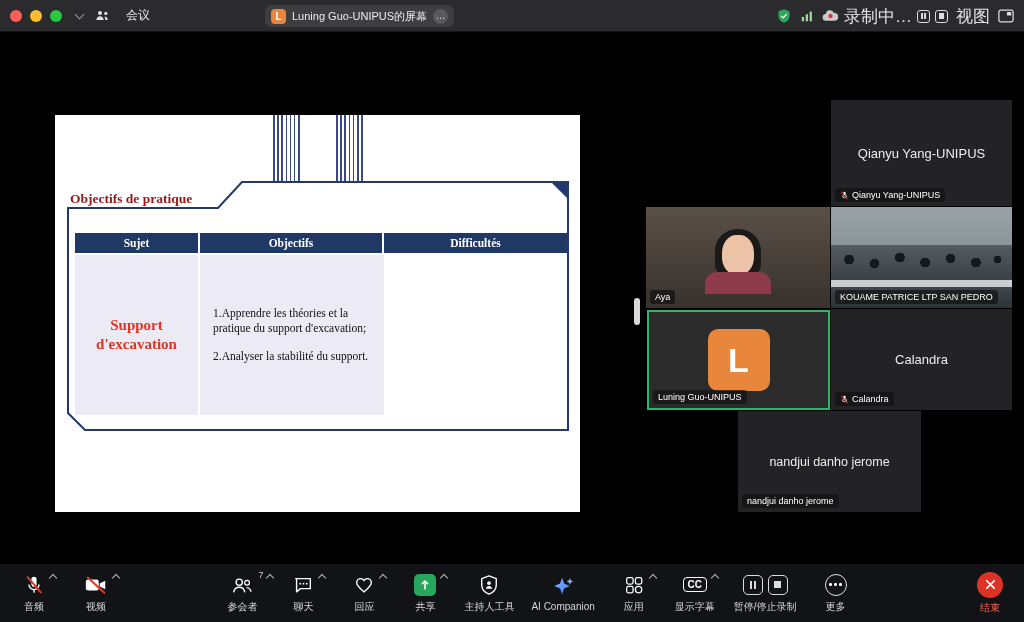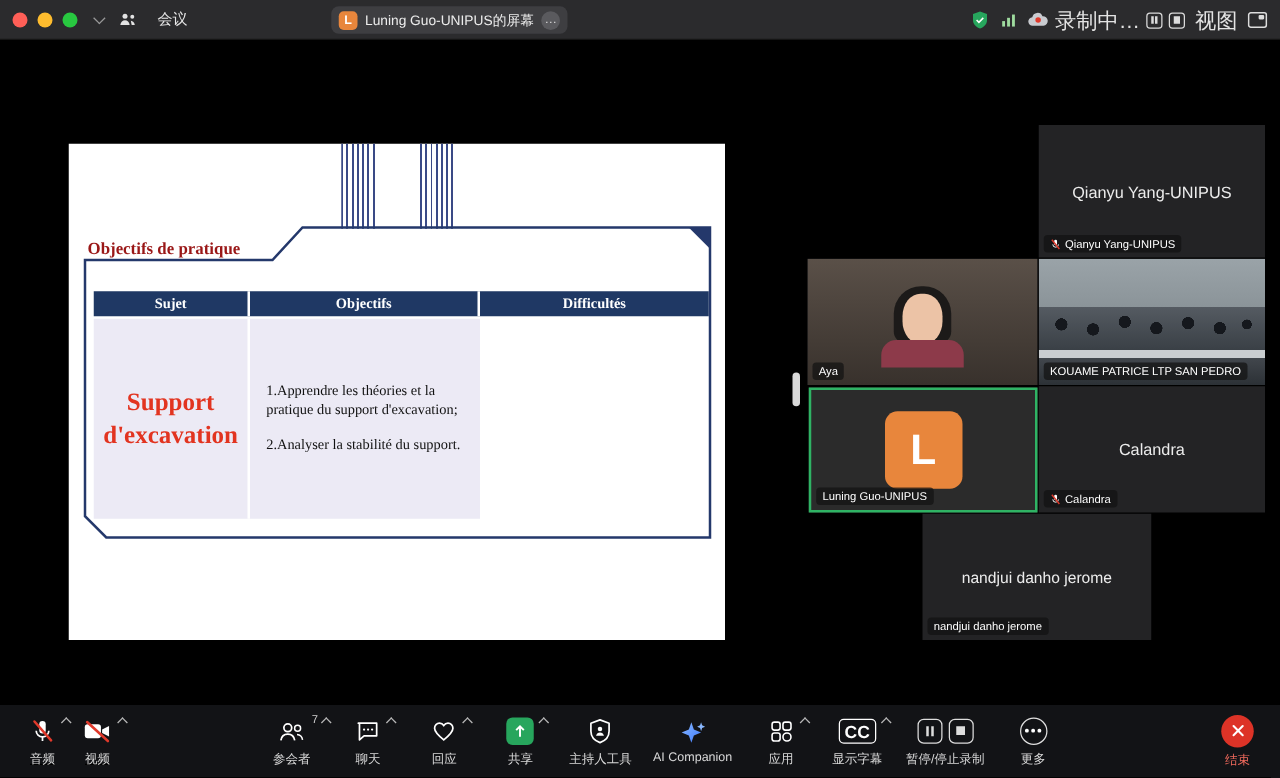--- a/index.html
+++ b/index.html
@@ -41,21 +41,21 @@
   .slide-title{position:absolute;left:15px;top:76px;font-weight:bold;font-size:13.5px;color:#9a1717;}
   .ptable{position:absolute;left:20px;top:118px;width:492px;}
   .prow{display:grid;grid-template-columns:125px 184px 183px;}
   .phead .pcell{background:#1f3864;color:#fff;font-weight:bold;font-size:11.5px;text-align:center;
     padding:4px 0;border-right:2px solid #fff;}
   .phead .pcell:last-child{border-right:none;}
   .pbody{height:160px;margin-top:2px;}
   .pbody .pcell{background:#eceaf5;border-right:2px solid #fff;display:flex;flex-direction:column;
     justify-content:center;}
   .pbody .pcell:last-child{border-right:none;}
-  .subject{align-items:center;color:#e23420;font-weight:bold;font-size:20px;text-align:center;
+  .subject{align-items:center;color:#e23420;font-weight:bold;font-size:15px;text-align:center;
     line-height:1.3;padding:0 14px;}
   .cellp{font-size:11.5px;color:#111;line-height:1.32;padding:0 10px 0 13px;}
   .cellp p{margin:6px 0;}
 
   
   .divider{position:absolute;left:634px;top:298px;width:6px;height:27px;background:#d9d9d9;
     border-radius:3px;}
 
   
   .tile{position:absolute;background:#232325;overflow:hidden;}
@@ -106,24 +106,24 @@
     display:flex;align-items:center;padding:0 12px;}
   .titem{display:flex;flex-direction:column;align-items:center;justify-content:center;gap:3px;
     color:#d8d8d8;font-size:10px;min-width:44px;position:relative;cursor:default;}
   .tlabel{white-space:nowrap;}
   .ticon{height:24px;display:flex;align-items:center;justify-content:center;position:relative;gap:5px;}
   .chev{position:absolute;right:-11px;top:2px;width:6px;height:6px;border-left:1.5px solid #b9b9b9;
     border-top:1.5px solid #b9b9b9;transform:rotate(45deg);}
   .badge{position:absolute;right:-9px;top:-3px;font-size:9px;color:#cfcfcf;}
   .badge ~ .chev{right:-19px;}
   .cluster{display:flex;gap:17px;margin-left:auto;margin-right:auto;align-items:center;}
-  .leftgrp{display:flex;text-decoration:underline;}
+  .leftgrp{display:flex;gap:18px;text-decoration:underline;}
   .share-ic{width:22px;height:22px;border-radius:5px;background:#27a65d;display:flex;
     align-items:center;justify-content:center;}
-  .cc-ic{border:1.5px solid #fff;border-radius:4px;padding:1px 4px;font-size:14px;font-weight:bold;color:#fff;}
+  .cc-ic{border:1.5px solid #fff;border-radius:4px;padding:1px 4px;font-size:10px;font-weight:bold;color:#fff;}
   .rec-btn{width:20px;height:20px;border:1.5px solid #ddd;border-radius:5px;display:flex;
     align-items:center;justify-content:center;gap:2px;}
   .rec-btn .bar{width:2px;height:8px;background:#ddd;}
   .rec-btn .sq{width:7px;height:7px;background:#ddd;}
   .more-ic{width:22px;height:22px;border:1.5px solid #e0e0e0;border-radius:50%;display:flex;
     align-items:center;justify-content:center;gap:2.5px;}
   .more-ic .dot{width:2.5px;height:2.5px;background:#fff;border-radius:50%;}
   .enditem{margin-left:8px;}
   .endbtn{width:26px;height:26px;border-radius:50%;background:#dd3327;display:flex;
     align-items:center;justify-content:center;}

